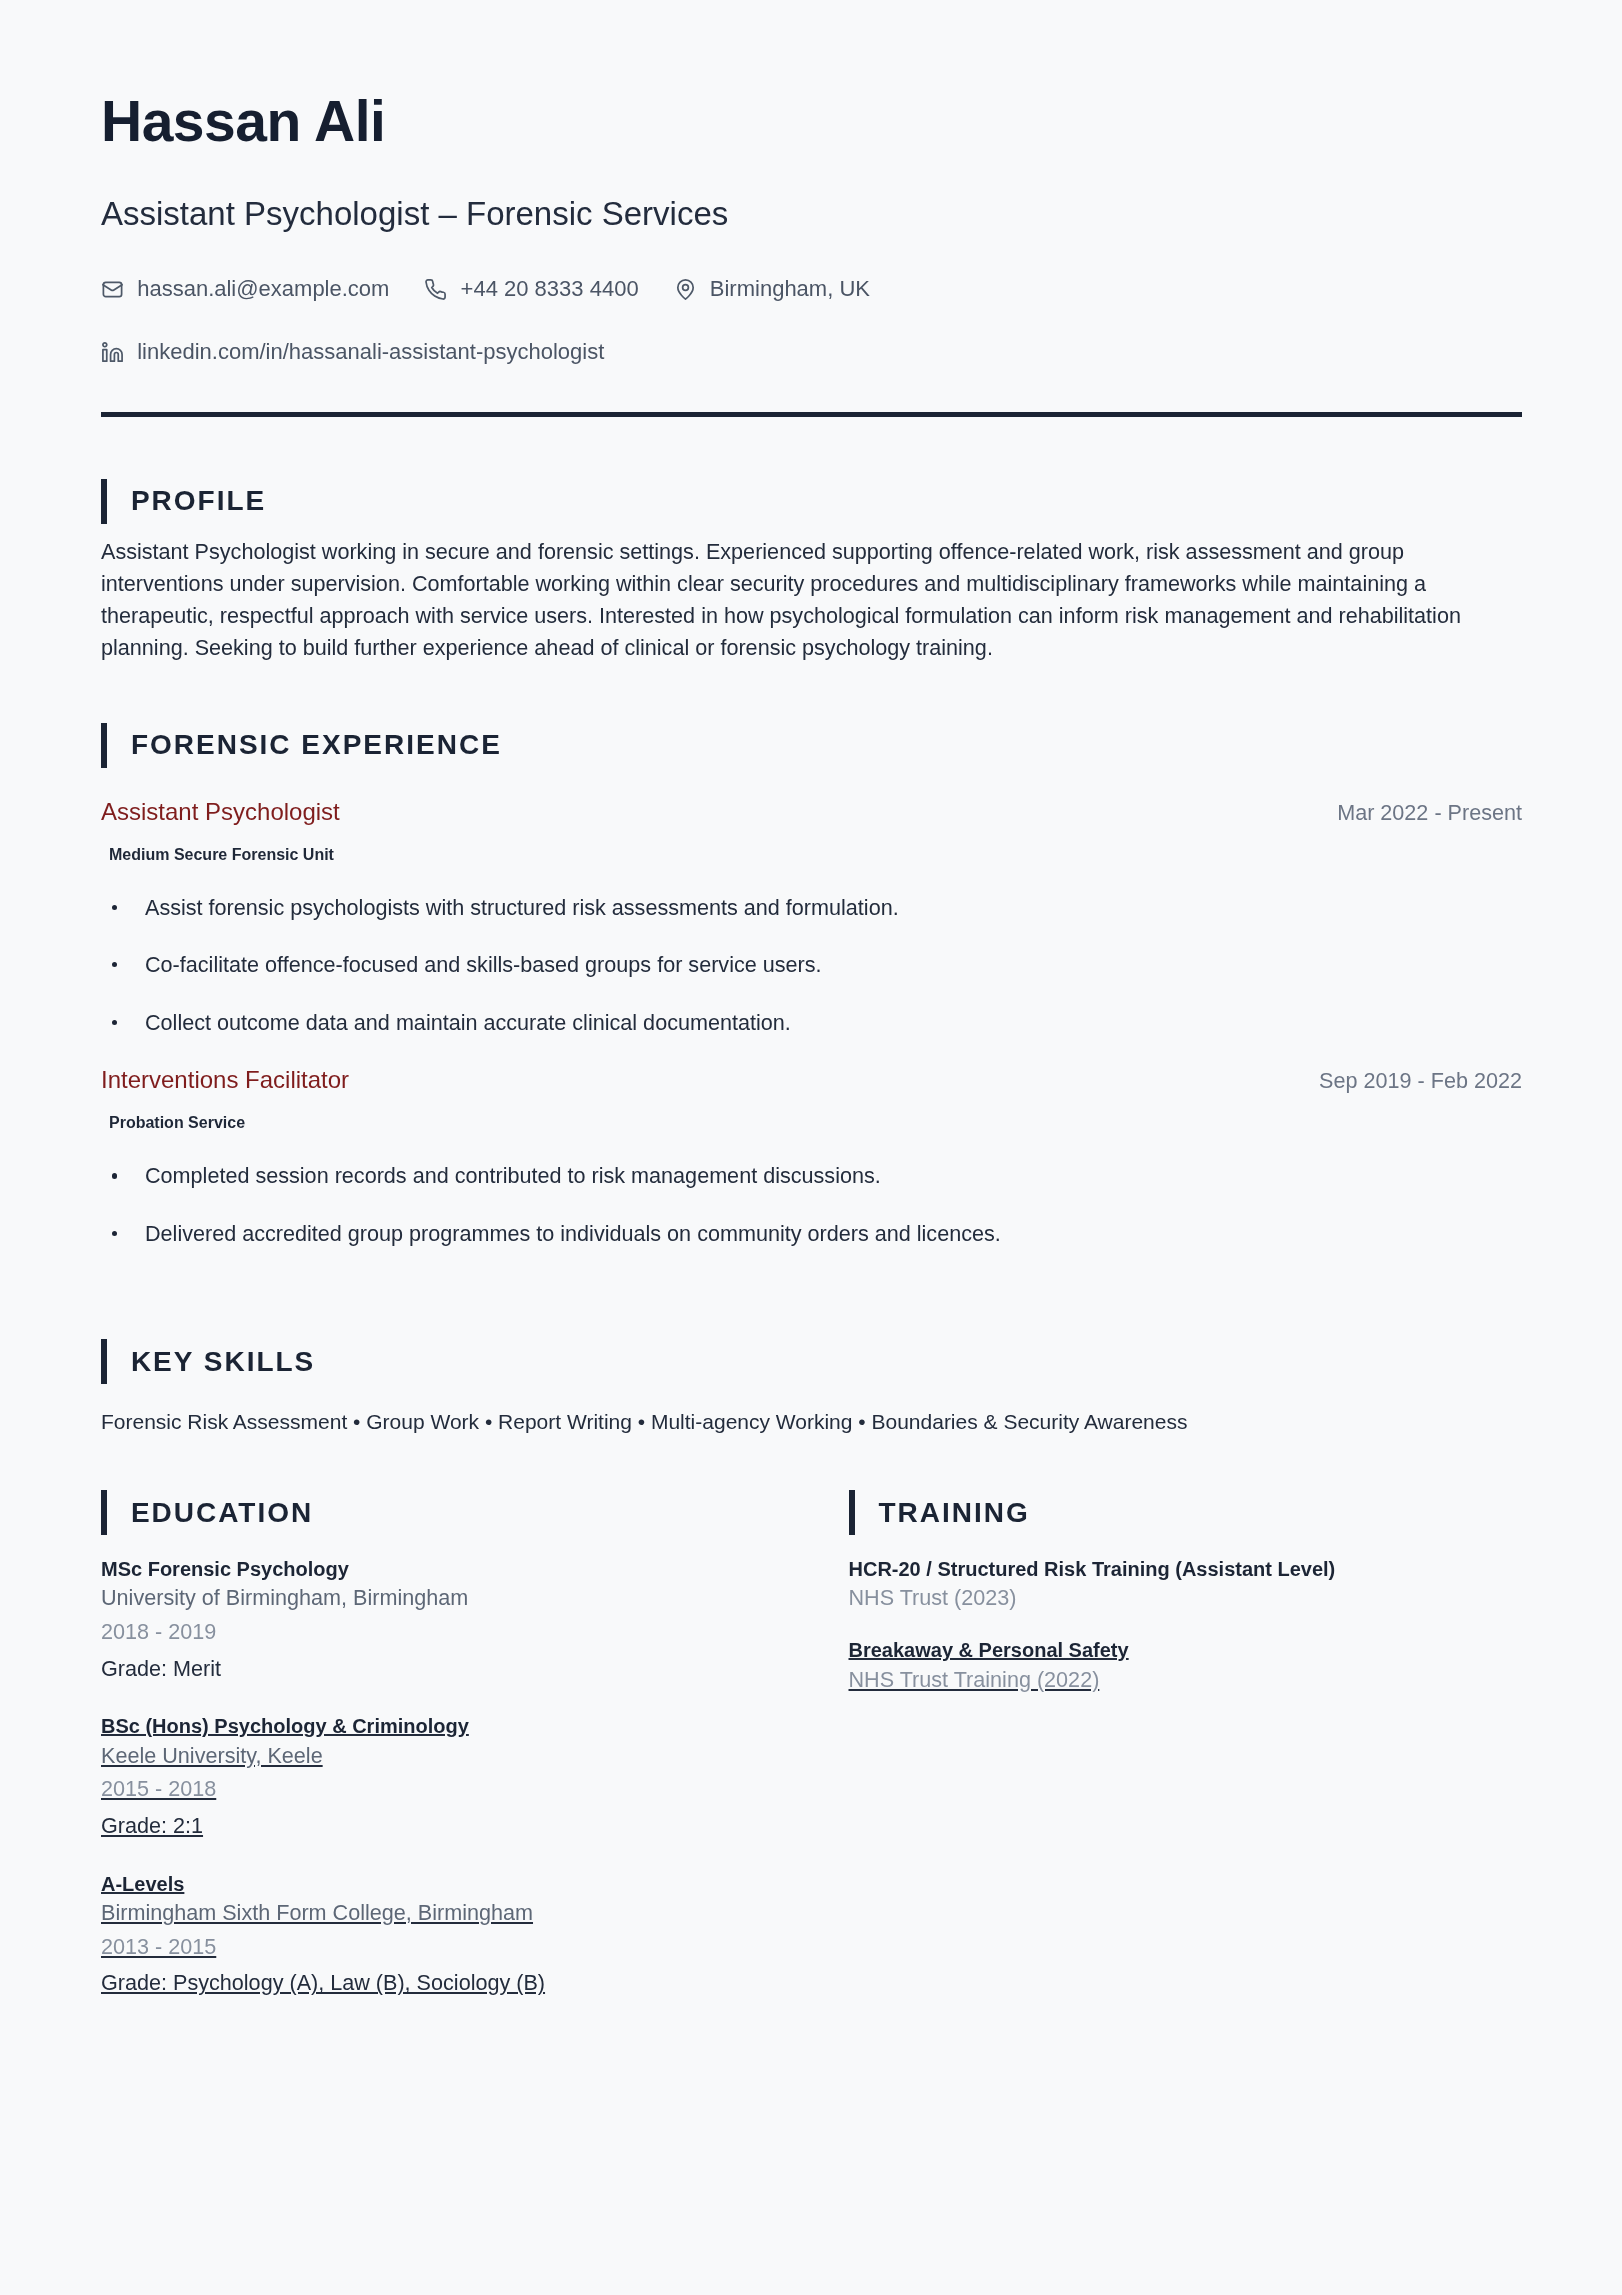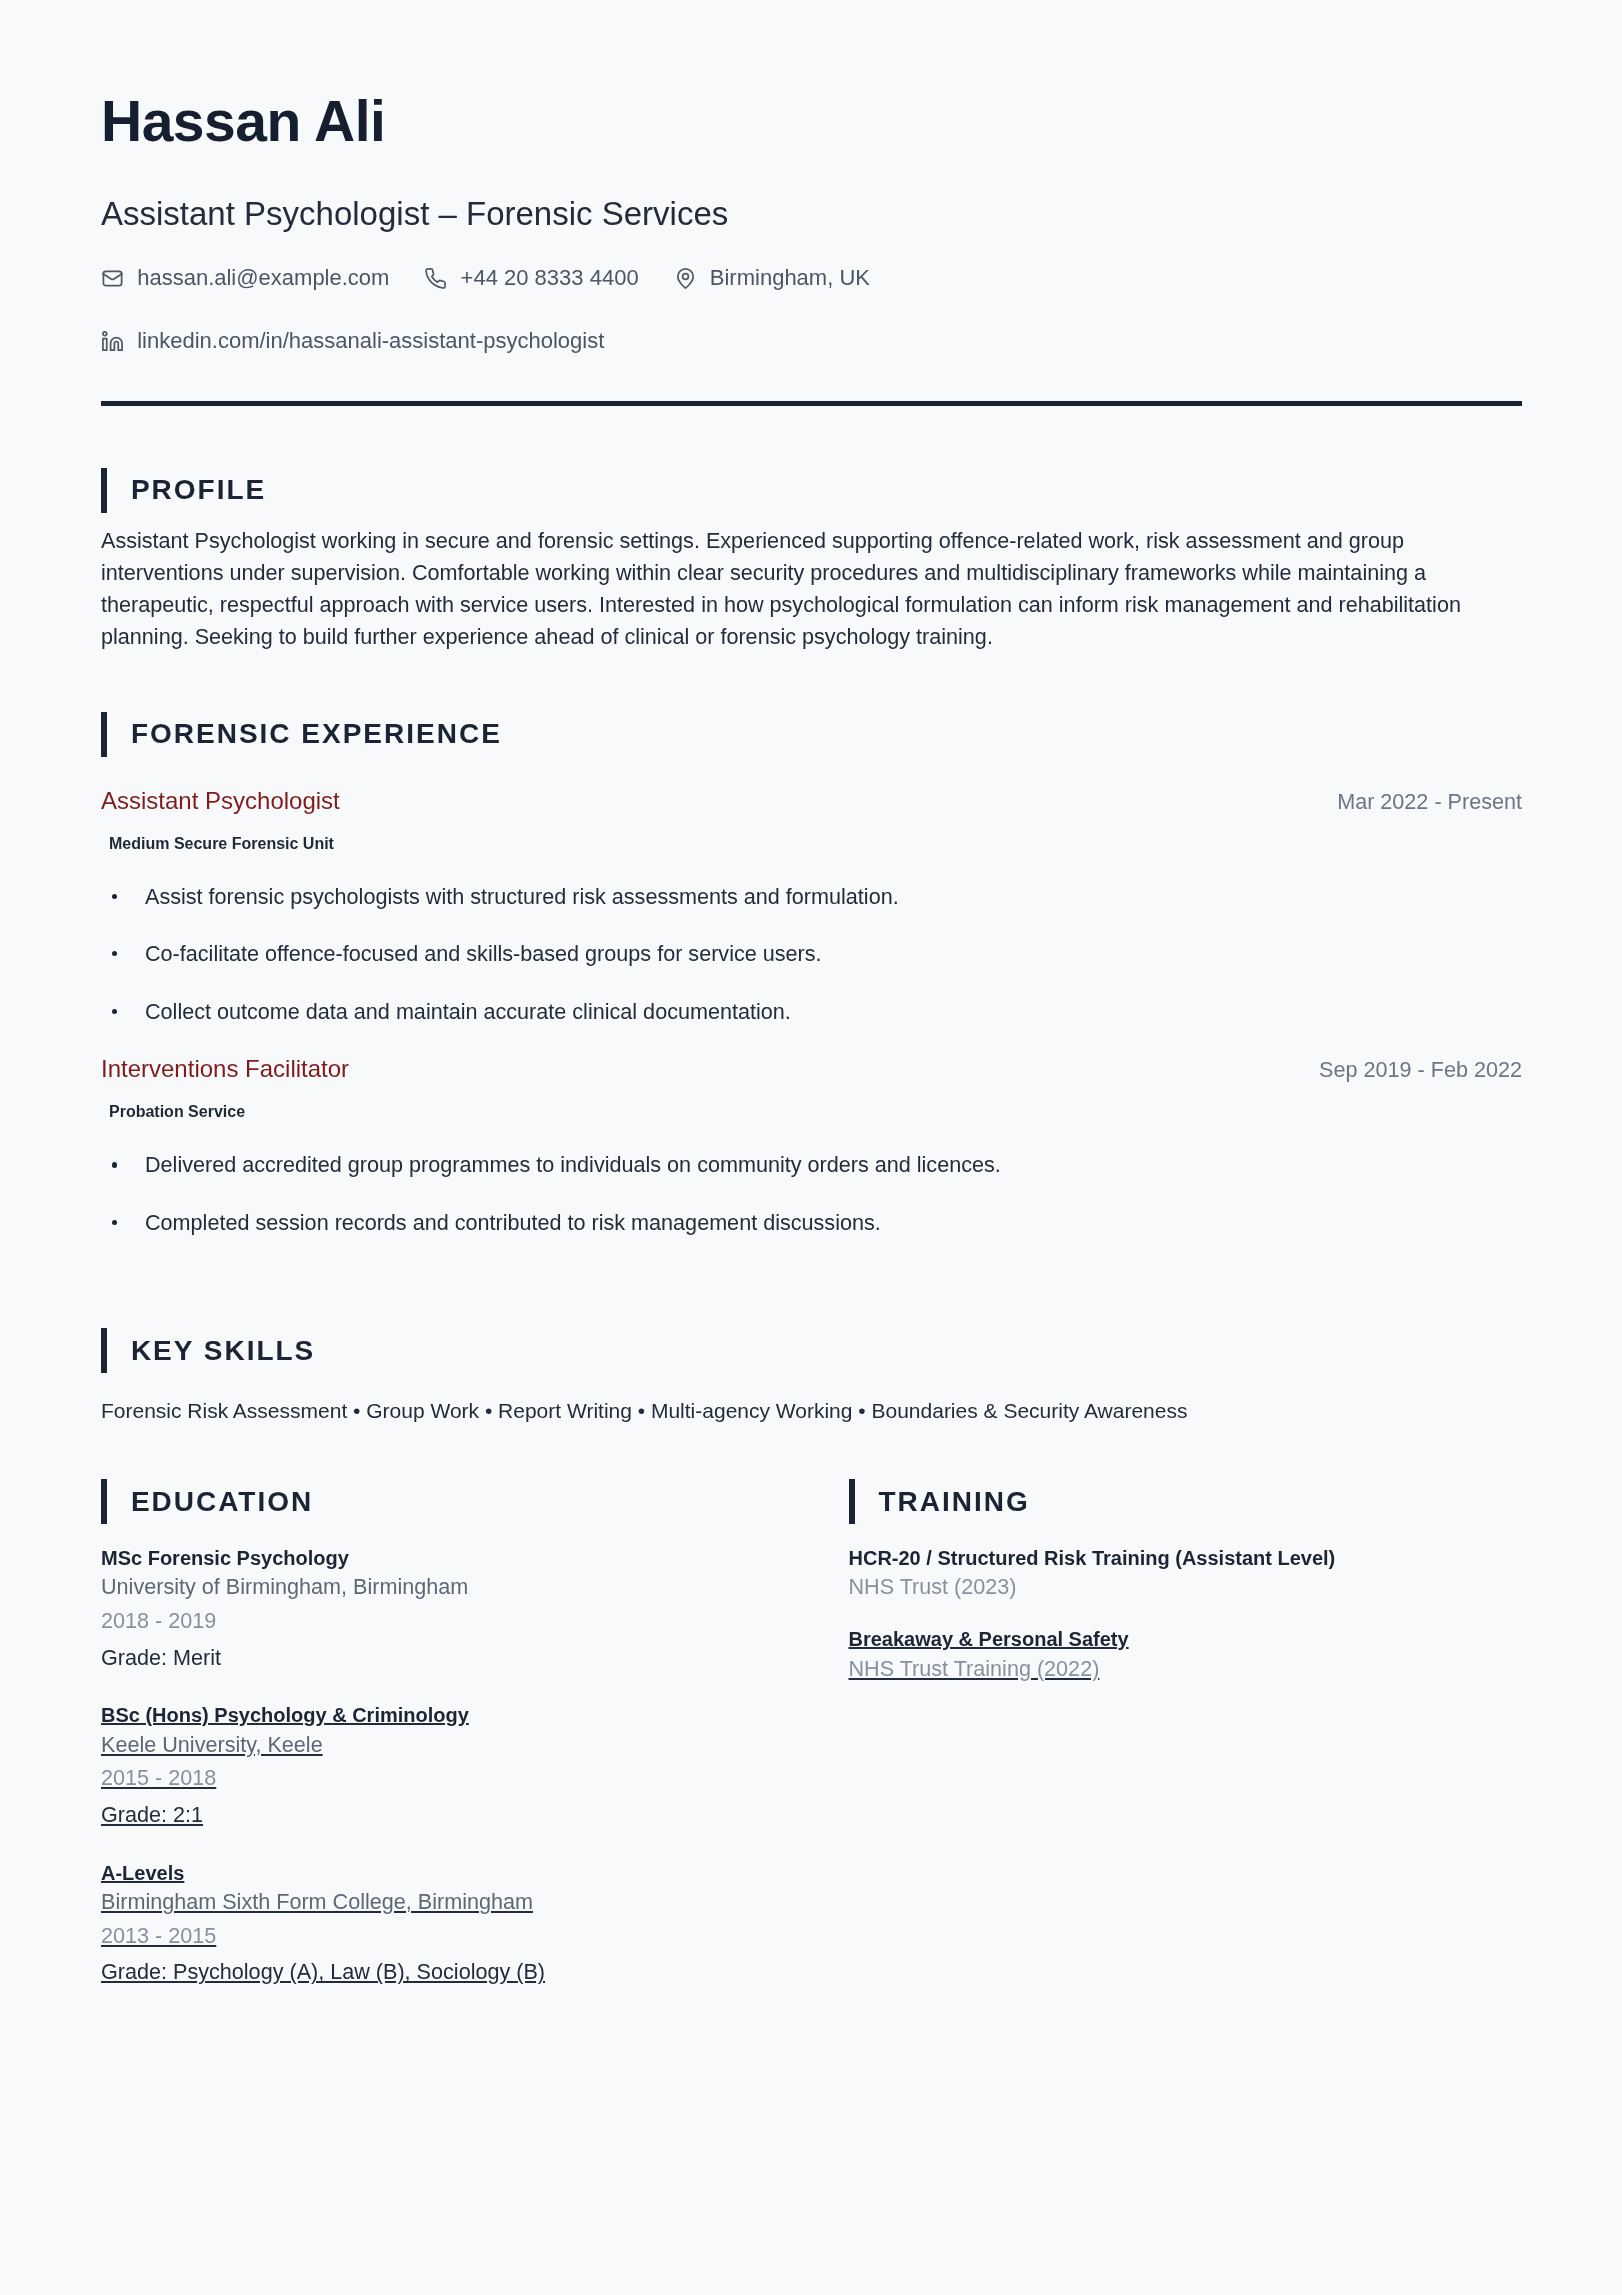--- a/index.html
+++ b/index.html
@@ -8,21 +8,21 @@
     background:#f8f9fa;
     font-family:"Liberation Sans",sans-serif;
     color:#232c3c;
     overflow:hidden;
   }
   .page{padding:93px 101px 0;}
 
   
   h1.name{margin:0;font-size:57px;line-height:1;font-weight:700;color:#161f30;letter-spacing:-0.5px;}
   .subtitle{margin-top:45px;font-size:33px;line-height:38px;font-weight:400;color:#232c3d;}
-  .contact-row{margin-top:32px;display:flex;align-items:center;gap:35px;font-size:22px;color:#4b5565;}
+  .contact-row{margin-top:43px;display:flex;align-items:center;gap:35px;font-size:22px;color:#4b5565;}
   .contact-row.second{margin-top:37px;}
   .contact{display:flex;align-items:center;gap:13.2px;}
   .contact svg{width:23px;height:23px;flex:none;stroke:#4e5968;}
   .divider{margin-top:47px;height:4.9px;background:#1b2434;}
 
   
   .sec-head{display:flex;align-items:center;height:45px;}
   .bar{width:6.4px;height:45px;background:#1b2434;margin-right:23.5px;flex:none;}
   h2.sec-title{margin:0;font-size:28px;font-weight:700;letter-spacing:2px;color:#1b2434;line-height:1;}
 
@@ -126,22 +126,22 @@
       </ul>
     </article>
 
     <article class="job">
       <div class="job-top">
         <h3 class="job-title">Interventions Facilitator</h3>
         <span class="dates">Sep 2019 - Feb 2022</span>
       </div>
       <div class="org">Probation Service</div>
       <ul class="bullets">
+        <li>Completed session records and contributed to risk management discussions.</li>
         <li>Delivered accredited group programmes to individuals on community orders and licences.</li>
-        <li>Completed session records and contributed to risk management discussions.</li>
       </ul>
     </article>
   </section>
 
   <section class="skills-section">
     <div class="sec-head">
       <span class="bar"></span>
       <h2 class="sec-title">KEY SKILLS</h2>
     </div>
     <p class="skills-line">Forensic Risk Assessment • Group Work • Report Writing • Multi-agency Working • Boundaries &amp; Security Awareness</p>

